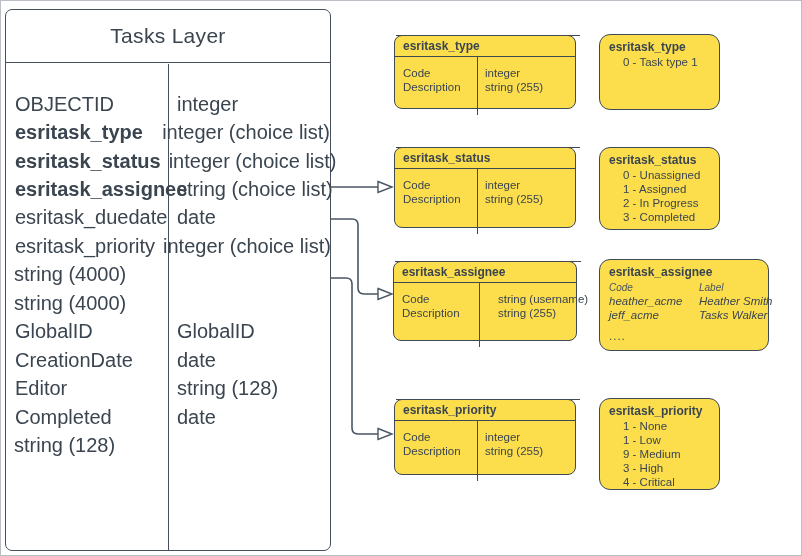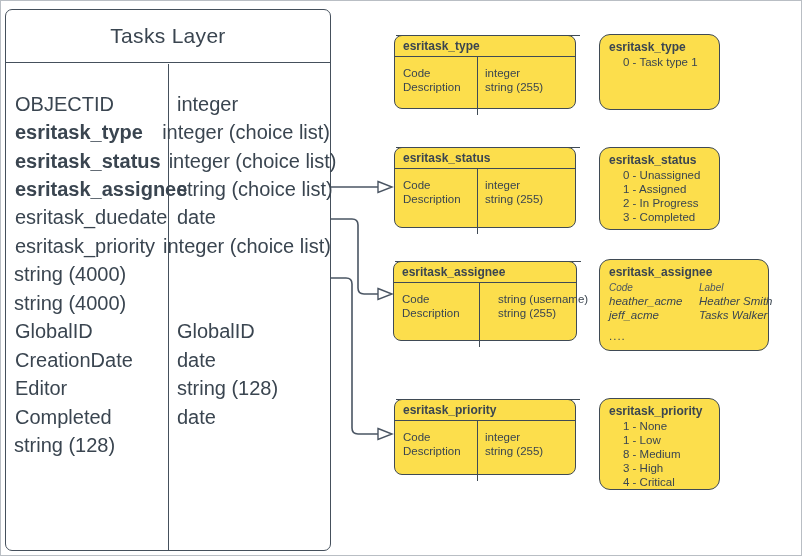--- a/index.html
+++ b/index.html
@@ -262,19 +262,19 @@
     </div>
     <div class="dm-more">....</div>
   </div>
 
   <div class="domain-box" style="left:598px;top:397px;height:92px;">
     <div class="dm-title">esritask_priority</div>
     <div>
 
     <div class="dm-line">1 - None</div>
         <div class="dm-line">1 - Low</div>
-        <div class="dm-line">8 - Medium</div>
+        <div class="dm-line">9 - Medium</div>
         <div class="dm-line">3 - High</div>
         <div class="dm-line">4 - Critical</div>
       </div>
   </div>
 
 </div>
 
 </body></html>

